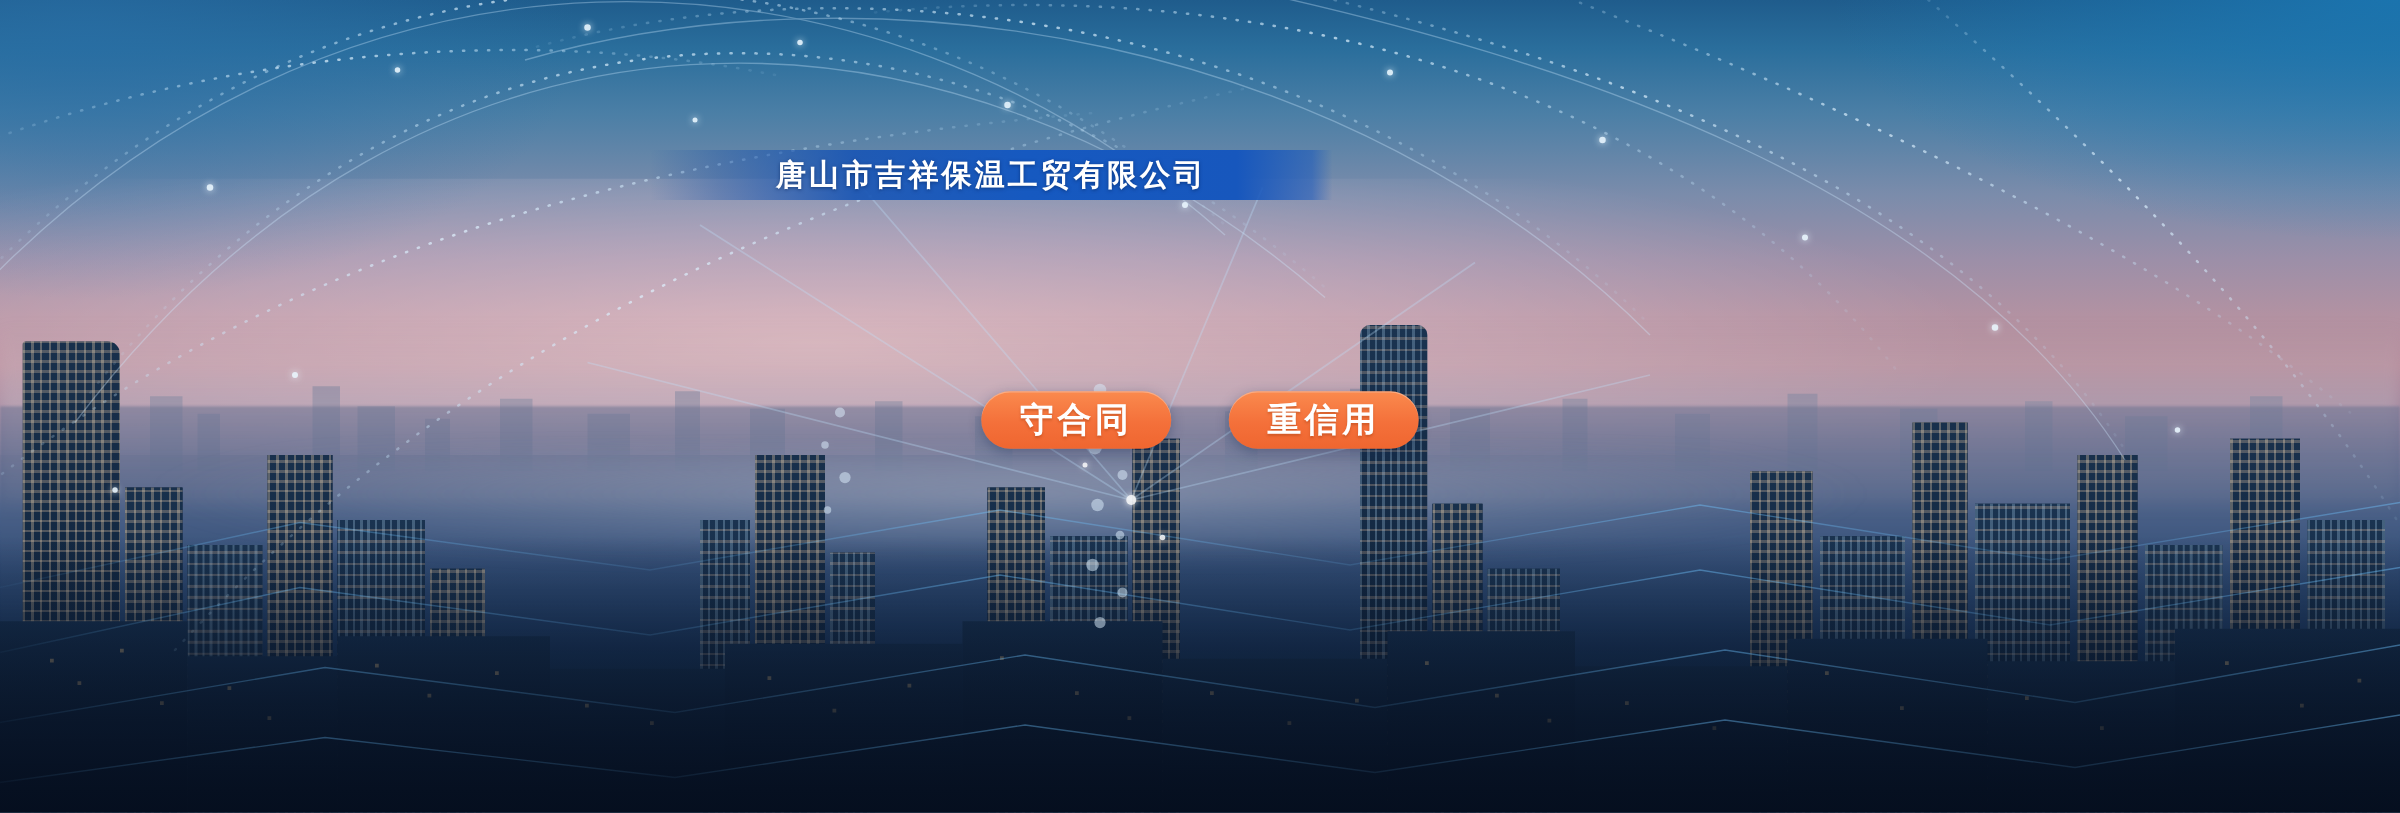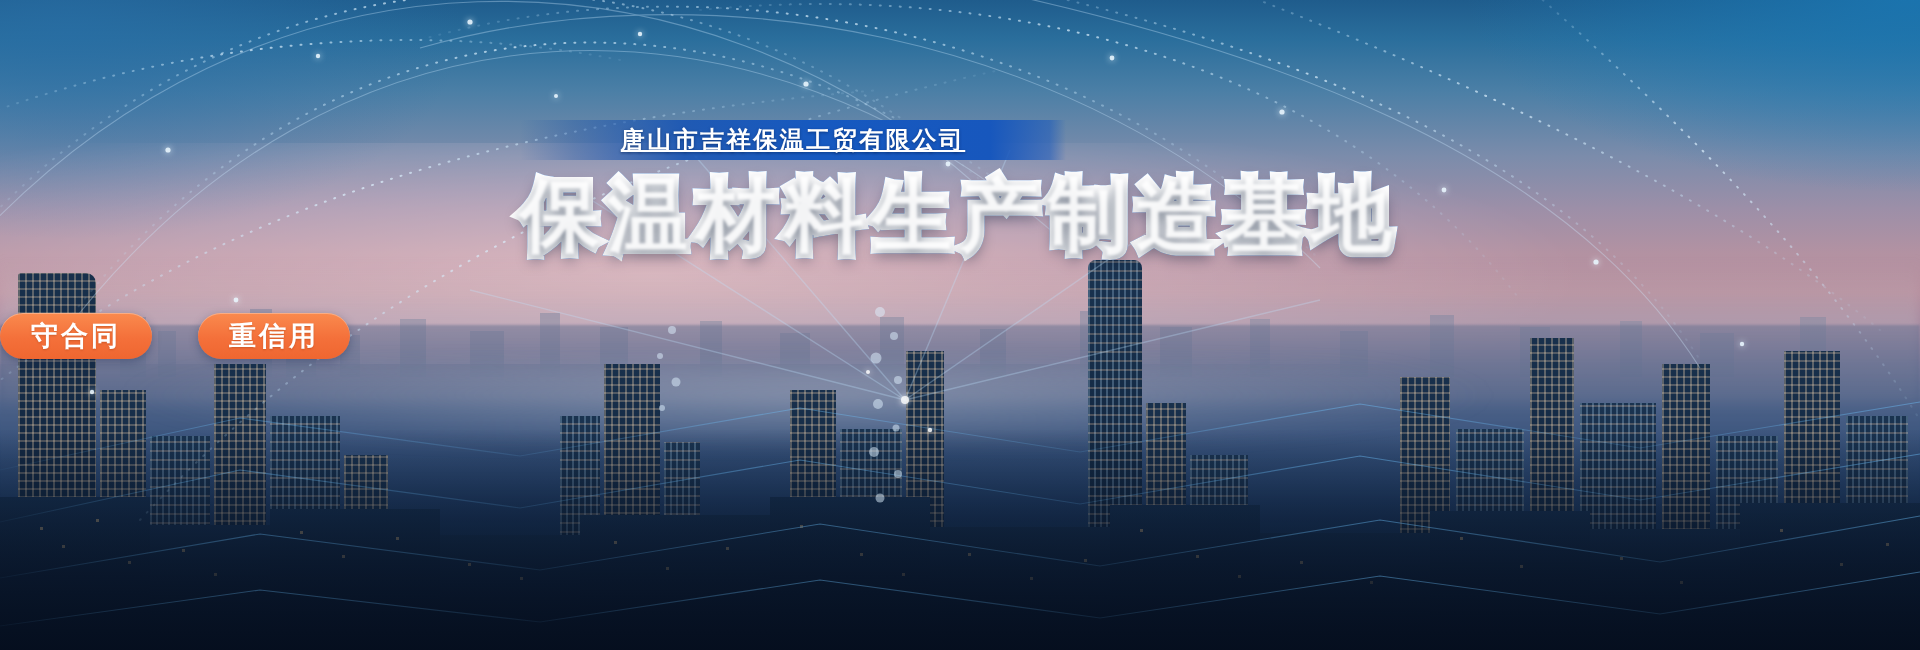--- a/index.html
+++ b/index.html
@@ -85,42 +85,42 @@
   
   .content{position:absolute;inset:0;}
 
   .namebar{
     position:absolute;left:520px;top:120px;width:546px;height:40px;
     background:linear-gradient(90deg, rgba(28,84,168,0) 0%, rgba(28,84,168,.35) 10%, rgba(26,86,180,.92) 30%, #1659c0 55%, #1757bd 86%, rgba(23,87,189,.55) 97%, rgba(23,87,189,0) 100%);
     display:flex;align-items:center;justify-content:center;
   }
   .namebar span{
     color:#ffffff;font-size:24px;font-weight:700;letter-spacing:2.5px;
-    text-shadow:0 1px 3px rgba(0,30,80,.55);white-space:nowrap;text-decoration:underline;
+    text-shadow:0 1px 3px rgba(0,30,80,.55);white-space:nowrap;
   }
 
   .headline{
     position:absolute;left:0;right:0;top:176px;text-align:center;
     font-size:80px;font-weight:700;letter-spacing:8px;line-height:1;
     color:#1d6fd6;
     -webkit-text-stroke:9px #ffffff;
     paint-order:stroke fill;
     text-shadow:
       0 0 3px rgba(255,255,255,.9),
       0 6px 14px rgba(4,20,48,.55);
     white-space:nowrap;
   }
   .headline .inner{
     background:linear-gradient(180deg,#3f93ee 0%,#2a78dd 42%,#1558bd 100%);
     -webkit-background-clip:text;background-clip:text;color:transparent;
   }
 
   .pills{
     position:absolute;left:0;right:0;top:313px;
-    display:flex;justify-content:flex-start;align-items:center;gap:46px;
+    display:flex;justify-content:center;align-items:center;gap:46px;
   }
   .pill{
     min-width:152px;height:46px;border-radius:23px;
     background:linear-gradient(180deg,#fa8a4e 0%,#f4703a 55%,#ef6630 100%);
     box-shadow:0 3px 10px rgba(20,40,80,.35), inset 0 1px 0 rgba(255,255,255,.30);
     display:flex;align-items:center;justify-content:center;
     padding:0 26px;box-sizing:border-box;
   }
   .pill span{
     color:#ffffff;font-size:27px;font-weight:700;letter-spacing:3px;white-space:nowrap;
@@ -365,23 +365,20 @@
       </g>
     </svg>
   </div>
 
   <div class="content">
 
     <div class="namebar">
       <span>唐山市吉祥保温工贸有限公司</span>
     </div>
 
-    <div class="headline">
-      <span class="inner">保温材料生产制造基地</span>
-    </div>
 
     <div class="pills">
       <div class="pill">
         <span>守合同</span>
       </div>
       <div class="pill">
         <span>重信用</span>
       </div>
     </div>
 

